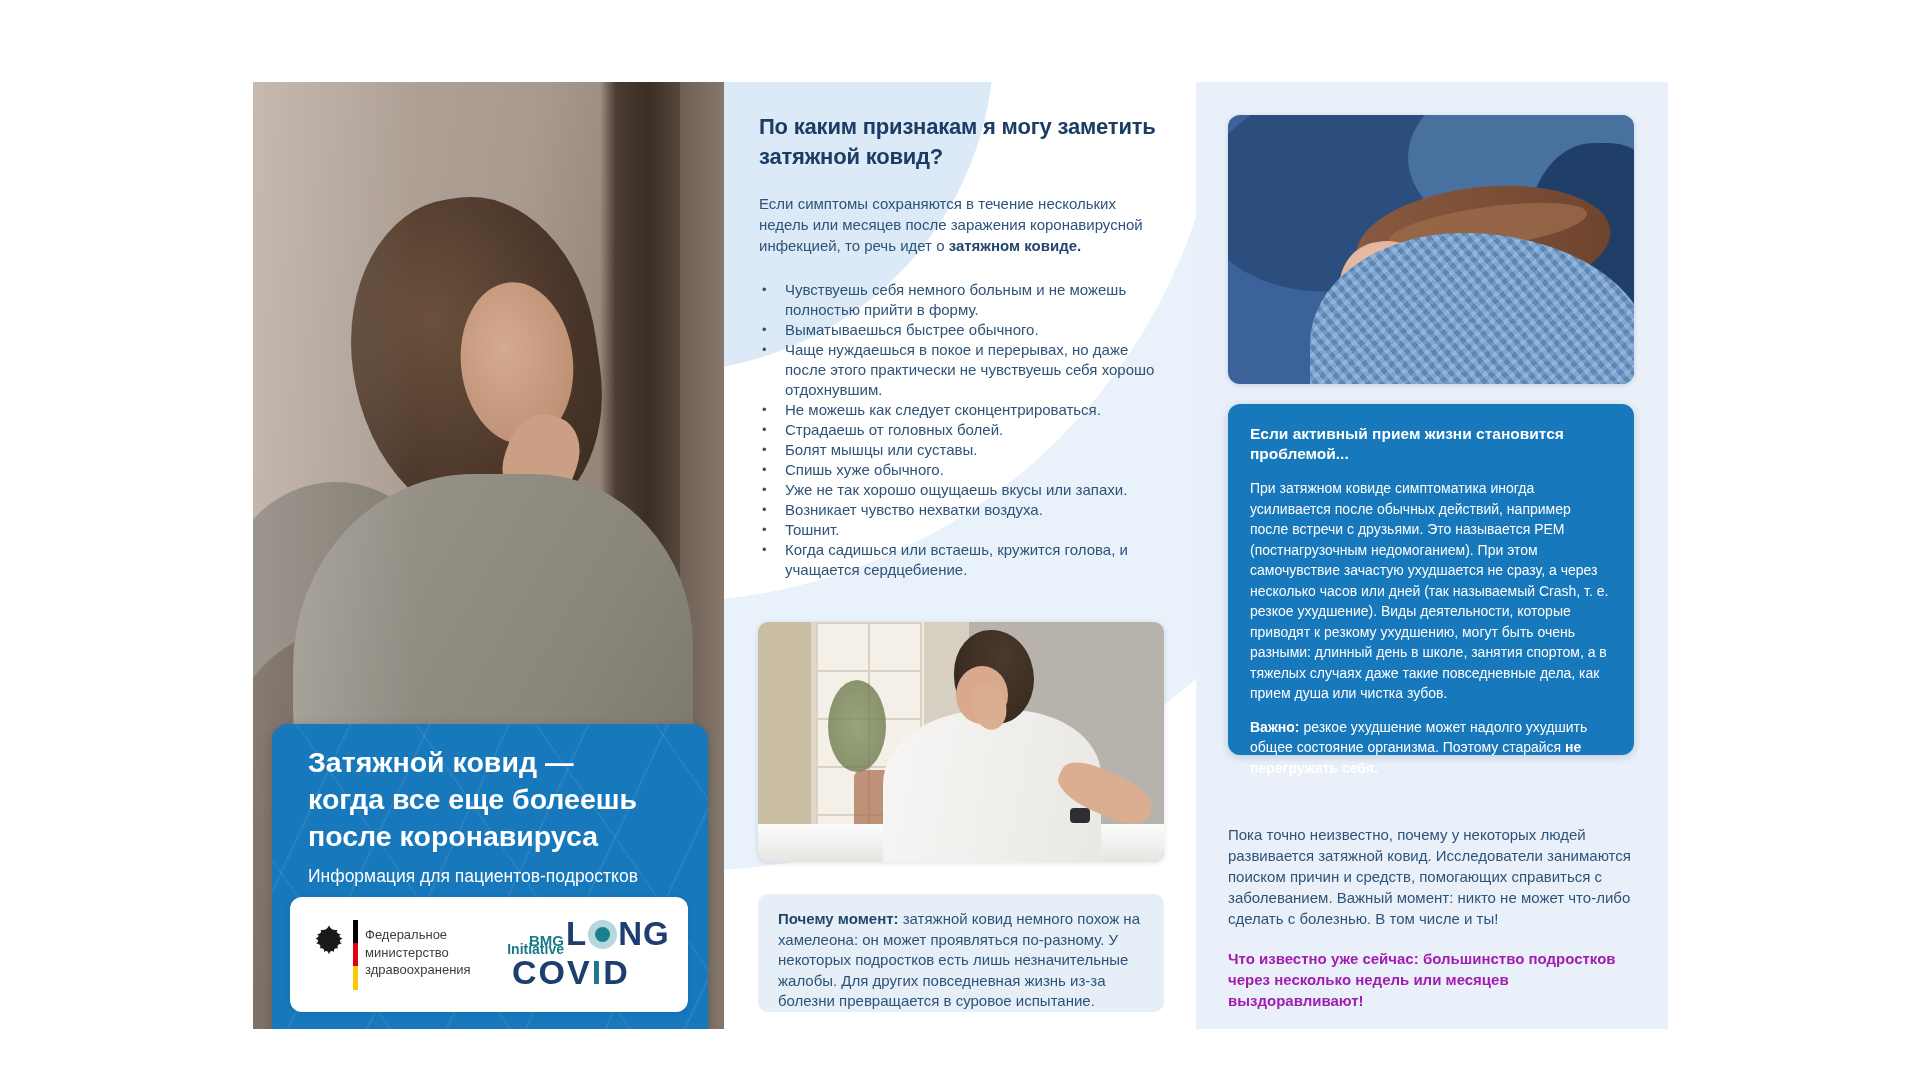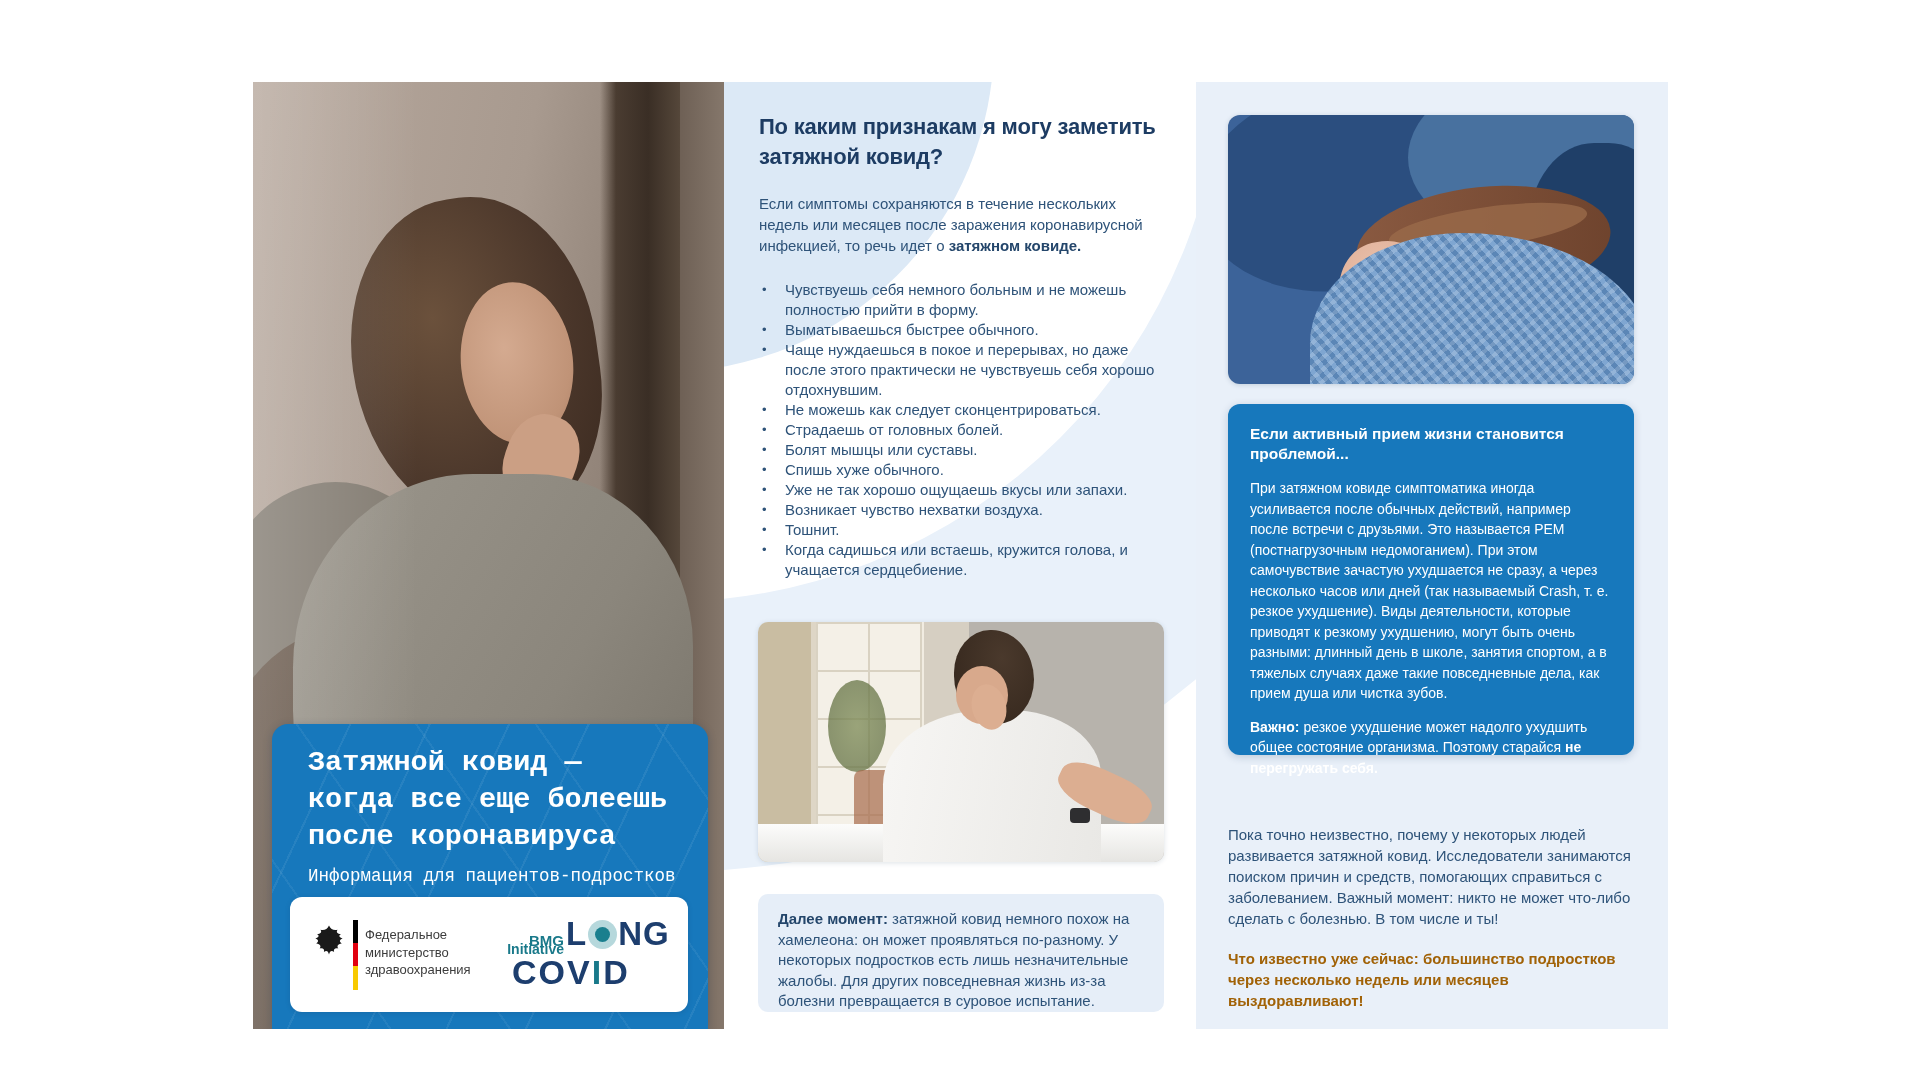--- a/index.html
+++ b/index.html
@@ -29,21 +29,21 @@
     background:linear-gradient(120deg,#9b968c,#8b867c 60%,#777268);}
   .sofa{position:absolute;left:-40px;bottom:-30px;width:330px;height:430px;border-radius:40% 45% 0 0;
     background:linear-gradient(140deg,#6d5d50,#55463a);}
   .pillow-gray{position:absolute;left:-30px;top:400px;width:225px;height:235px;border-radius:50%;background:#837c72;}
 
   .title-box{position:absolute;left:19px;right:16px;top:642px;bottom:0;z-index:3;
     background:#1778bc;border-radius:16px 16px 0 0;padding:20px 14px 0 36px;
     background-image:
       repeating-linear-gradient(115deg,transparent 0 70px,rgba(255,255,255,.07) 70px 72px),
       repeating-linear-gradient(55deg,transparent 0 96px,rgba(255,255,255,.06) 96px 98px);
-    box-shadow:0 2px 8px rgba(20,50,90,.25);font-family:Liberation Mono, monospace;}
+    box-shadow:0 2px 8px rgba(20,50,90,.25);}
   .cover-title{color:#fff;font-size:28.5px;line-height:37px;font-weight:bold;margin:0;}
   .cover-subtitle{color:#fff;font-size:17.5px;line-height:22px;margin-top:10px;}
 
   .logo-box{position:absolute;left:37px;top:815px;width:398px;height:115px;z-index:4;
     background:#fff;border-radius:12px;box-shadow:0 1px 5px rgba(20,50,90,.18);}
   .ministry{position:absolute;left:22px;top:23px;display:flex;align-items:flex-start;gap:7px;}
   .eagle{width:34px;height:36px;margin-top:2px;}
   .flag-bar{width:5px;height:70px;background:linear-gradient(#000 0 33%,#e1000f 33% 66%,#f8ca00 66% 100%);}
   .ministry-name{font-size:13px;line-height:17.5px;color:#3c3c3c;margin-top:6px;}
   .bmg-logo{position:absolute;left:210px;top:20px;width:182px;height:88px;color:#1d3e6e;}
@@ -123,21 +123,21 @@
   .pem-box{position:absolute;left:32px;top:322px;width:406px;height:351px;background:#1778bc;
     border-radius:12px;padding:20px 22px 0 22px;box-shadow:0 2px 8px rgba(20,50,90,.2);}
   .pem-heading{color:#fff;font-weight:bold;font-size:15.5px;line-height:20px;margin:0;}
   .pem-text{color:#fff;font-size:14px;line-height:20.5px;margin:14px 0 0 0;}
   .pem-text b,.pem-heading b{color:#fff;}
   .pem-important{margin-top:13px;}
   .pem-box b{font-weight:bold;}
 
   .why-heading{position:absolute;left:32px;top:693px;margin:0;}
   .why-para{position:absolute;left:32px;top:742px;}
-  .why-known{position:absolute;left:32px;top:866px;font-weight:bold;color:#a16207;}
+  .why-known{position:absolute;left:32px;top:866px;font-weight:bold;color:#a21caf;}
 </style>
 </head>
 <body>
 
 <div class="brochure">
 
   <div class="panel-left">
     <div class="cover-photo">
       <div class="curtain"></div>
       <div class="curtain-edge"></div>
@@ -206,21 +206,21 @@
       <div class="mp-table"></div>
       <div class="mp-torso"></div>
       <div class="mp-head"></div>
       <div class="mp-face"></div>
       <div class="mp-hand"></div>
       <div class="mp-arm"></div>
       <div class="mp-watch"></div>
     </div>
 
     <div class="note-box">
-      <p><strong>Далее момент:</strong><span> затяжной ковид немного похож на хамелеона: он может проявляться по-разному. У некоторых подростков есть лишь незначительные жалобы. Для других повседневная жизнь из-за болезни превращается в суровое испытание.</span></p>
+      <p><strong>Почему момент:</strong><span> затяжной ковид немного похож на хамелеона: он может проявляться по-разному. У некоторых подростков есть лишь незначительные жалобы. Для других повседневная жизнь из-за болезни превращается в суровое испытание.</span></p>
     </div>
   </div>
 
   <div class="panel-right">
     <div class="right-photo">
       <div class="gp-pillow1"></div>
       <div class="gp-pillow2"></div>
       <div class="gp-pillow3"></div>
       <div class="gp-hair"></div>
       <div class="gp-hair2"></div>

